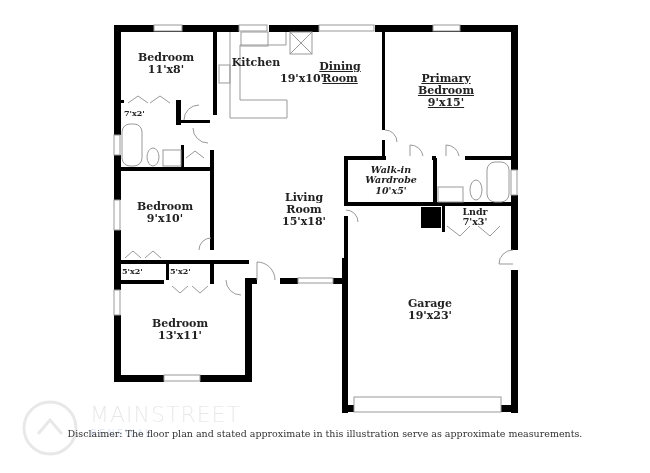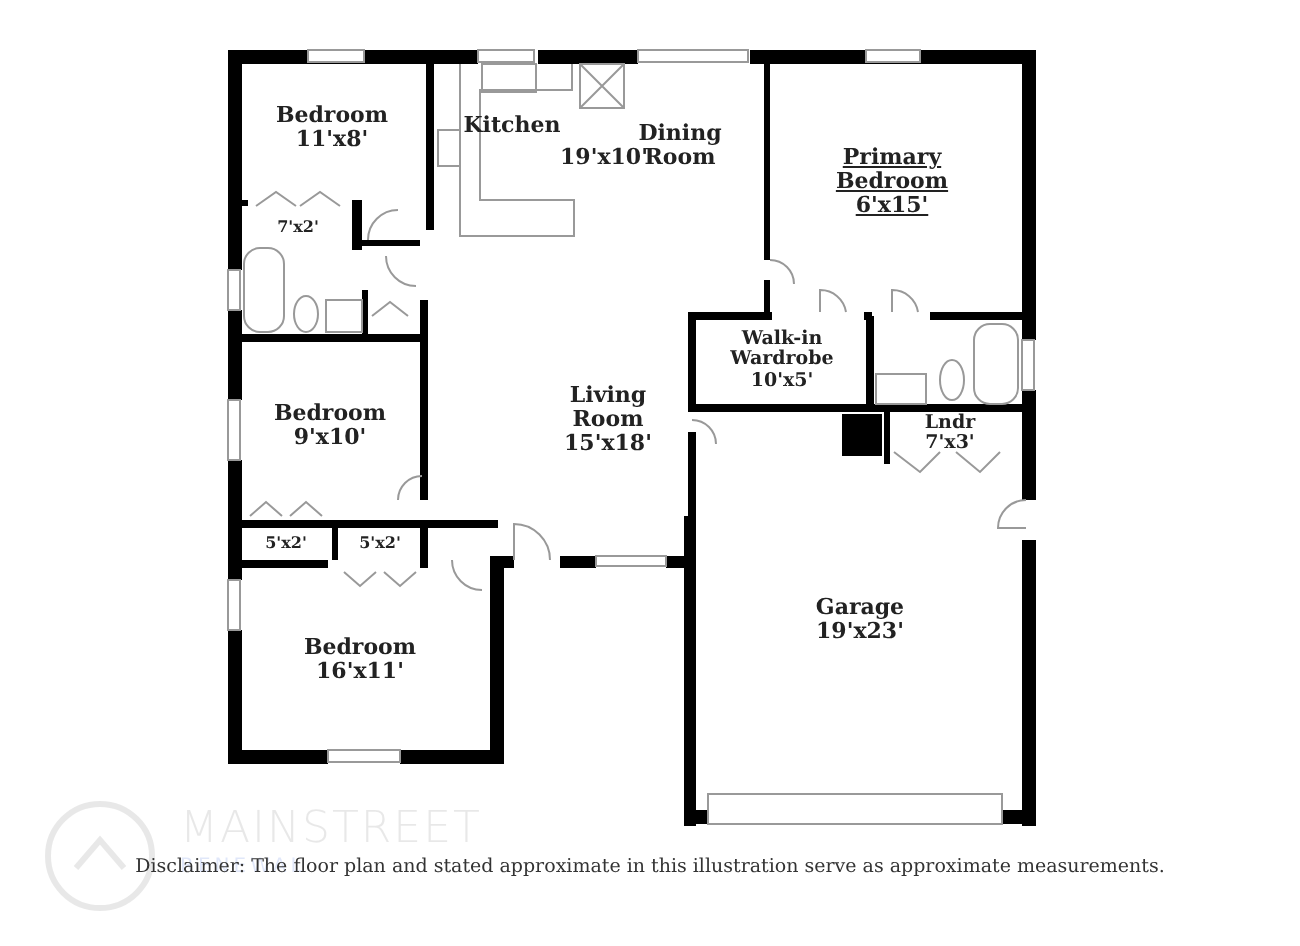--- a/index.html
+++ b/index.html
@@ -1,19 +1,19 @@
 <!DOCTYPE html>
 <html><head>
 <meta charset="utf-8">
 <style>
   html, body { margin:0; padding:0; background:#ffffff; }
   body { width:650px; height:473px; position:relative; overflow:hidden; font-family:"DejaVu Serif", serif; }
   #plan { position:absolute; left:0; top:0; width:650px; height:473px; }
   .room-label { position:absolute; text-align:center; font-family:"DejaVu Serif", serif; font-weight:bold; color:#222; line-height:1.08; font-size:11px; }
-  .small-label { position:absolute; text-align:center; font-family:"DejaVu Serif", serif; font-weight:bold; color:#222; font-size:8px; }
+  .small-label { position:absolute; font-family:"DejaVu Serif", serif; font-weight:bold; color:#222; font-size:8px; }
   .disclaimer { position:absolute; left:0; width:650px; top:428px; text-align:center; font-family:"DejaVu Serif", serif; font-size:9.5px; color:#333; line-height:1.3; }
   .watermark { position:absolute; left:20px; top:398px; width:240px; height:60px; opacity:0.13; }
   .wm-text { position:absolute; left:70px; top:4px; font-family:"DejaVu Sans", sans-serif; font-size:22px; letter-spacing:1px; color:#555; font-weight:300; }
   .wm-sub { position:absolute; left:70px; top:30px; font-family:"DejaVu Sans", sans-serif; font-size:10px; letter-spacing:2px; color:#1d4ed8; }
 </style>
 </head>
 <body>
 
 <svg id="plan" viewBox="0 0 650 473" xmlns="http://www.w3.org/2000/svg">
   <g fill="#000">
@@ -130,33 +130,33 @@
 <div class="room-label" style="left:120px; top:52px; width:92px;">
   <div>Bedroom</div>
   <div>11'x8'</div>
 </div>
 <div class="room-label" style="left:228px; top:57px; width:56px;">
   <div>Kitchen</div>
 </div>
 <div class="room-label" style="left:277px; top:73px; width:50px; font-size:11px;">
   <div>19'x10'</div>
 </div>
-<div class="room-label" style="left:312px; top:61px; width:56px;">
+<div class="room-label" style="left:312px; top:61px; width:56px;text-decoration:underline;">
   <div>Dining</div>
   <div>Room</div>
 </div>
 <div class="room-label" style="left:400px; top:73px; width:92px;text-decoration:underline;">
   <div>Primary</div>
   <div>Bedroom</div>
-  <div>6'x15'</div>
+  <div>9'x15'</div>
 </div>
 <div class="small-label" style="left:124px; top:108px; width:50px;">
   <span>7'x2'</span>
 </div>
-<div class="room-label" style="left:350px; top:165px; width:82px; font-size:9.5px;">
+<div class="room-label" style="left:350px; top:165px; width:82px; font-size:9.5px;font-style:italic;">
   <div>Walk-in</div>
   <div>Wardrobe</div>
   <div>10'x5'</div>
 </div>
 <div class="room-label" style="left:120px; top:201px; width:90px;">
   <div>Bedroom</div>
   <div>9'x10'</div>
 </div>
 <div class="room-label" style="left:250px; top:192px; width:60px;margin-left:24px;">
   <div>Living</div>
@@ -168,21 +168,21 @@
   <div>7'x3'</div>
 </div>
 <div class="small-label" style="left:122px; top:266px; width:42px;">
   <span>5'x2'</span>
 </div>
 <div class="small-label" style="left:170px; top:266px; width:40px;">
   <span>5'x2'</span>
 </div>
 <div class="room-label" style="left:130px; top:318px; width:100px;">
   <div>Bedroom</div>
-  <div>16'x11'</div>
+  <div>13'x11'</div>
 </div>
 <div class="room-label" style="left:395px; top:298px; width:70px;">
   <div>Garage</div>
   <div>19'x23'</div>
 </div>
 
 <div class="watermark">
   <svg width="60" height="60" viewBox="0 0 60 60">
     <circle cx="30" cy="30" r="26" fill="none" stroke="#555" stroke-width="3"></circle>
     <path d="M18 36 L30 22 L42 36" fill="none" stroke="#555" stroke-width="3"></path>

